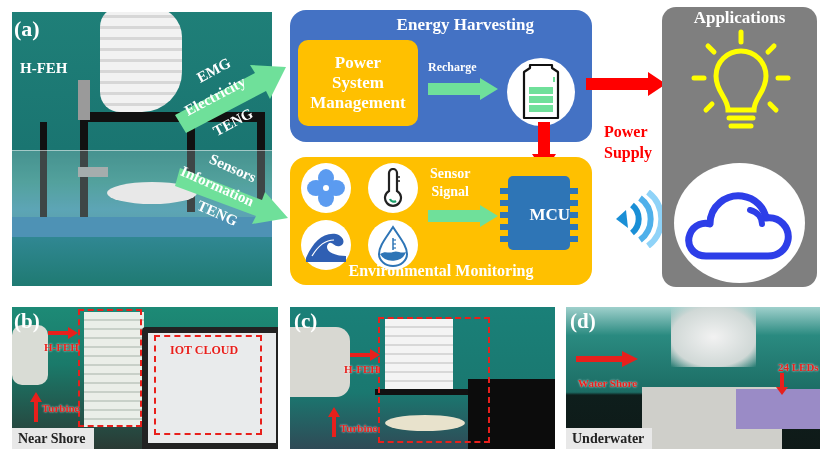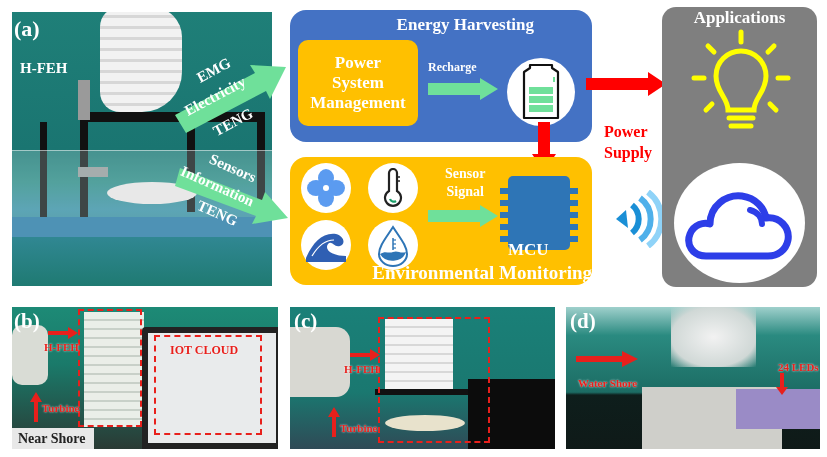--- a/index.html
+++ b/index.html
@@ -120,21 +120,21 @@
 </svg>
 <div class="circle" style="left:368px;top:220px;width:50px;height:50px;"></div>
 <svg class="abs" style="left:376px;top:224px;" width="34" height="44">
   <path d="M17,3 C24,14 31,22 31,30 a14,12 0 0 1 -28,0 C3,22 10,14 17,3 Z" fill="#fff" stroke="#2e75b6" stroke-width="2"></path>
   <path d="M4,30 C10,26 12,30 17,28 C22,26 24,30 30,28 a14,12 0 0 1 -26,2 Z" fill="#2e75b6"></path>
   <line x1="17" y1="14" x2="17" y2="26" stroke="#2e75b6" stroke-width="1.5"></line>
   <line x1="17" y1="16" x2="20" y2="16" stroke="#2e75b6" stroke-width="1.2"></line>
   <line x1="17" y1="20" x2="20" y2="20" stroke="#2e75b6" stroke-width="1.2"></line>
   <line x1="17" y1="24" x2="20" y2="24" stroke="#2e75b6" stroke-width="1.2"></line>
 </svg>
-<div class="abs white-txt" style="left:430px;top:165px;font-size:14px;line-height:18px;text-align:center;margin-left:15px;">
+<div class="abs white-txt" style="left:430px;top:165px;font-size:14px;line-height:18px;text-align:center;">
   <div>Sensor</div>
   <div>Signal</div>
 </div>
 <svg class="abs" style="left:428px;top:205px;" width="72" height="22">
   <polygon points="0,5 52,5 52,0 70,11 52,22 52,17 0,17" fill="#6fe09a"></polygon>
 </svg>
 
 <svg class="abs" style="left:494px;top:176px;" width="90" height="74">
   <rect x="14" y="0" width="62" height="74" rx="5" fill="#2e75b6"></rect>
   <g fill="#2e75b6">
@@ -143,22 +143,22 @@
       <rect x="6" y="36" width="8" height="6"></rect>
       <rect x="6" y="48" width="8" height="6"></rect>
       <rect x="6" y="60" width="8" height="6"></rect>
     <rect x="76" y="12" width="8" height="6"></rect>
       <rect x="76" y="24" width="8" height="6"></rect>
       <rect x="76" y="36" width="8" height="6"></rect>
       <rect x="76" y="48" width="8" height="6"></rect>
       <rect x="76" y="60" width="8" height="6"></rect>
   </g>
 </svg>
-<div class="abs white-txt" style="left:508px;top:205px;width:62px;text-align:left;font-size:17px;margin-top:35px;">MCU</div>
-<div class="abs white-txt" style="left:290px;top:262px;width:302px;text-align:right;font-size:19px;">Environmental Monitoring</div>
+<div class="abs white-txt" style="left:508px;top:205px;width:62px;text-align:right;font-size:17px;">MCU</div>
+<div class="abs white-txt" style="left:290px;top:262px;width:302px;text-align:center;font-size:16px;">Environmental Monitoring</div>
 
 <svg class="abs" style="left:612px;top:190px;" width="50" height="58">
   <path d="M4,29 L14,20 L16,38 Z" fill="#1a8fd6"></path>
   <path d="M20,15 A18,18 0 0 1 20,43" fill="none" stroke="#1a8fd6" stroke-width="6"></path>
   <path d="M28,8 A26,26 0 0 1 28,50" fill="none" stroke="#4fb0ea" stroke-width="6"></path>
   <path d="M36,2 A34,34 0 0 1 36,56" fill="none" stroke="#8fd3f8" stroke-width="6"></path>
 </svg>
 
 <div id="apps-box" class="abs"></div>
 <div class="abs white-txt" style="left:662px;top:8px;width:155px;text-align:center;font-size:17px;">Applications</div>
@@ -226,13 +226,14 @@
   <div style="position:absolute;left:170px;top:82px;width:84px;height:40px;background:#9a8bc6;"></div>
   <div class="red-lbl" style="left:12px;top:70px;">Water Shore</div>
   <div class="red-lbl" style="left:212px;top:54px;">24 LEDs</div>
   <svg style="position:absolute;left:10px;top:44px;" width="62" height="16">
       <polygon points="0,5 46,5 46,0 62,8 46,16 46,11 0,11" fill="#e8201c"></polygon>
     </svg>
   <svg style="position:absolute;left:210px;top:66px;" width="12" height="22">
       <polygon points="4,0 8,0 8,14 12,14 6,22 0,14 4,14" fill="#e8201c"></polygon>
     </svg>
   <div class="panel-letter" style="left:4px;top:2px;">(d)</div>
+  <div class="caption">Underwater</div>
 </div>
 
 </body></html>

